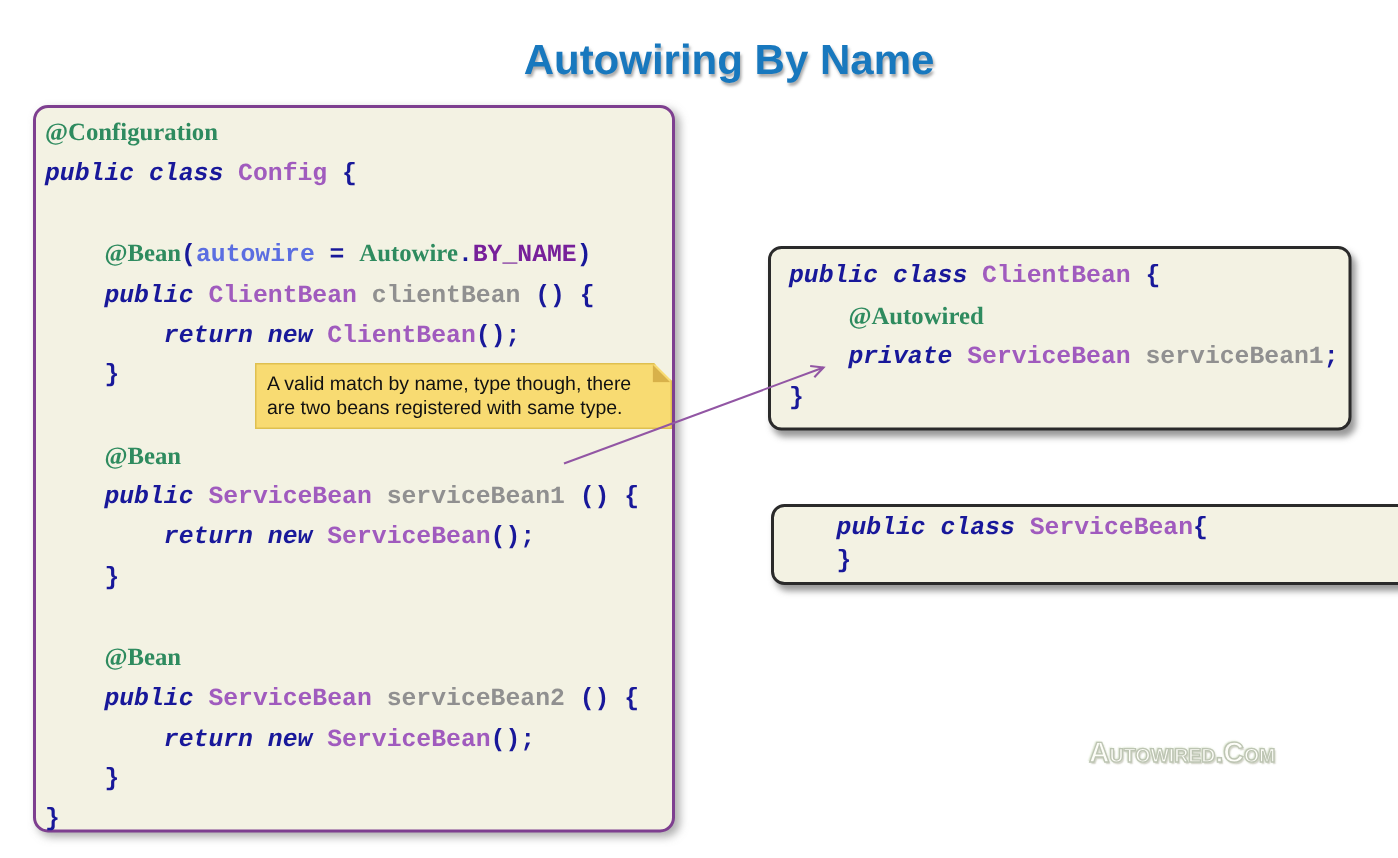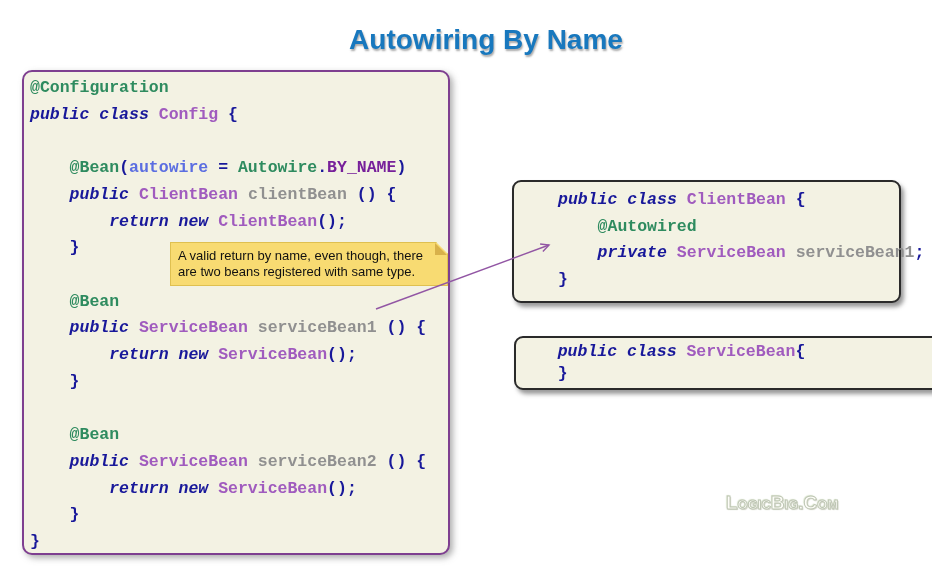--- a/index.html
+++ b/index.html
@@ -9,35 +9,35 @@
   .title{position:absolute;top:24px;left:0;width:932px;margin:0;text-align:center;
          transform:translateX(20px);
          font-size:28px;font-weight:bold;color:var(--title_blue);
          text-shadow:1px 2px 2px rgba(140,140,140,.75);
          font-family:"Liberation Sans", sans-serif;}
 
   .codebox{position:absolute;background:var(--box_bg);box-sizing:border-box;}
   .codebox.config{left:22px;top:70px;width:428px;height:485px;
          border:2.5px solid var(--left_border);border-radius:10px;
          box-shadow:3px 3px 6px rgba(110,110,110,.55);}
-  .codebox.client{left:512px;top:180px;width:389px;height:123px;
+  .codebox.client{left:512px;top:164px;width:389px;height:123px;
          border:2px solid var(--right_border);border-radius:9px;
-         box-shadow:3px 4px 4px rgba(70,70,70,.55);padding-left:32px;}
+         box-shadow:3px 4px 4px rgba(70,70,70,.55);}
   .codebox.service{left:514px;top:336px;width:476px;height:54px;
          border:2px solid var(--right_border);border-radius:9px;
          box-shadow:3px 4px 4px rgba(70,70,70,.55);}
 
   .code{margin:0;padding:3px 0 0 6px;font-family:"Liberation Mono","DejaVu Sans Mono",monospace;
         font-weight:bold;font-size:16.5px;line-height:26.7px;}
   .codebox.client .code{padding:5px 0 0 12px;}
   .codebox.service .code{padding:3px 0 0 12px;line-height:22px;}
   .code-line{white-space:pre;}
 
   .tk-kw{color:var(--kw);font-style:italic;}
-  .tk-ann{color:var(--ann);}
+  .tk-ann{color:var(--ann);font-family:Liberation Serif, serif;}
   .tk-cls{color:var(--cls);text-align:right;}
   .tk-mth{color:var(--mth);}
   .tk-prm{color:var(--prm);}
   .tk-cnst{color:var(--cnst);}
   .tk-pun{color:var(--pun);}
 
   .tooltip{position:absolute;left:170px;top:242px;width:278px;height:44px;box-sizing:border-box;
            background:var(--tooltip_bg);border:1px solid var(--tooltip_border);
            clip-path:polygon(0 0, calc(100% - 12px) 0, 100% 12px, 100% 100%, 0 100%);
            box-shadow:2px 2px 3px rgba(0,0,0,.2);}
@@ -69,27 +69,27 @@
   <div class="codebox client">
     <pre class="code"><div class="code-line"><span class="tk-kw">public class</span><span class="tk-pun"> </span><span class="tk-cls">ClientBean</span><span class="tk-pun"> {</span></div><div class="code-line"><span class="tk-pun">    </span><span class="tk-ann">@Autowired</span></div><div class="code-line"><span class="tk-pun">    </span><span class="tk-kw">private</span><span class="tk-pun"> </span><span class="tk-cls">ServiceBean</span><span class="tk-pun"> </span><span class="tk-mth">serviceBean1</span><span class="tk-pun">;</span></div><div class="code-line"><span class="tk-pun">}</span></div></pre>
   </div>
 
   <div class="codebox service">
     <pre class="code"><div class="code-line"><span class="tk-pun">   </span><span class="tk-kw">public class</span><span class="tk-pun"> </span><span class="tk-cls">ServiceBean</span><span class="tk-pun">{</span></div><div class="code-line"><span class="tk-pun">   }</span></div></pre>
   </div>
 
   <div class="tooltip">
     <div class="tooltip-fold"></div>
-    <div class="tooltip-text">A valid return by name, even though, there are two beans registered with same type.</div>
+    <div class="tooltip-text">A valid match by name, type though, there are two beans registered with same type.</div>
   </div>
 
   <svg class="arrow-layer" width="932" height="572" viewBox="0 0 932 572">
     <defs>
       <marker id="ah" markerWidth="14" markerHeight="14" refX="9" refY="5" orient="auto" markerUnits="userSpaceOnUse">
         <path d="M1,1 L9,5 L1,9" fill="none" stroke="#9256A4" stroke-width="1.4"></path>
       </marker>
     </defs>
     <line x1="376" y1="309" x2="549" y2="245" stroke="#9256A4" stroke-width="1.4" marker-end="url(#ah)"></line>
   </svg>
 
-  <div class="watermark">LogicBig.Com</div>
+  <div class="watermark">Autowired.Com</div>
 
 </div>
 
 </body></html>

